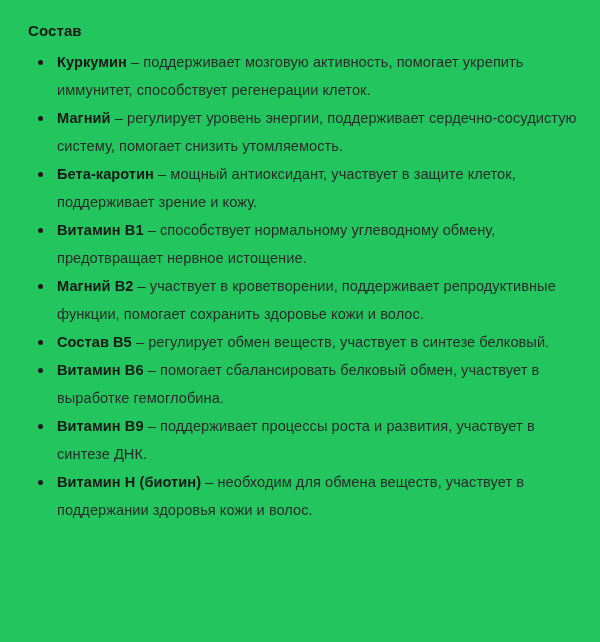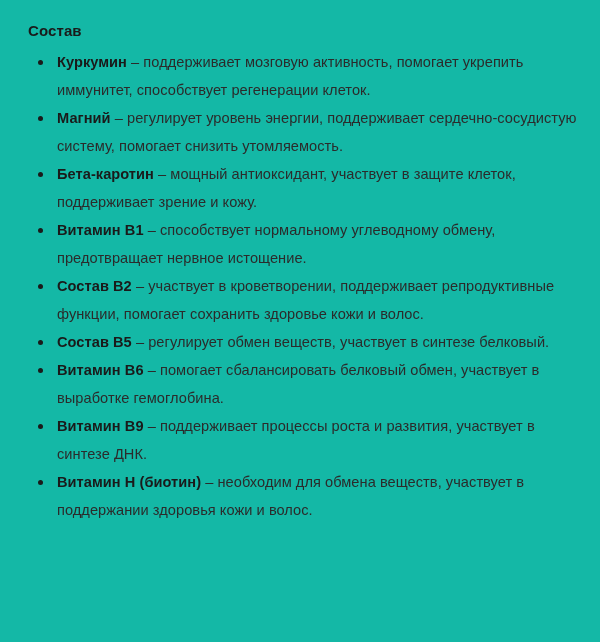--- a/index.html
+++ b/index.html
@@ -12,21 +12,21 @@
     height: 642px;
     overflow: hidden;
     font-family: "Liberation Sans", sans-serif;
     -webkit-font-smoothing: antialiased;
   }
 
   .page {
     position: relative;
     width: 600px;
     height: 642px;
-    background: #14b8a6;
+    background: #22c55e;
     box-sizing: border-box;
     padding: 20px 22px 0 28px;
   }
 
   .section-heading {
     font-size: 15px;
     font-weight: bold;
     color: #1a1a1a;
     line-height: 22px;
     letter-spacing: 0.1px;
@@ -79,20 +79,20 @@
 <div class="page">
 
   <h2 class="section-heading">Состав</h2>
 
   <ul class="ingredient-list">
 
   <li class="ingredient-item"><span class="bullet-dot"></span><span class="term">Куркумин</span> <span class="dash">–</span> <span class="desc">поддерживает мозговую активность, помогает укрепить иммунитет, способствует регенерации клеток.</span></li>
       <li class="ingredient-item"><span class="bullet-dot"></span><span class="term">Магний</span> <span class="dash">–</span> <span class="desc">регулирует уровень энергии, поддерживает сердечно-сосудистую систему, помогает снизить утомляемость.</span></li>
       <li class="ingredient-item"><span class="bullet-dot"></span><span class="term">Бета-каротин</span> <span class="dash">–</span> <span class="desc">мощный антиоксидант, участвует в защите клеток, поддерживает зрение и кожу.</span></li>
       <li class="ingredient-item"><span class="bullet-dot"></span><span class="term">Витамин B1</span> <span class="dash">–</span> <span class="desc">способствует нормальному углеводному обмену, предотвращает нервное истощение.</span></li>
-      <li class="ingredient-item"><span class="bullet-dot"></span><span class="term">Состав B2</span> <span class="dash">–</span> <span class="desc">участвует в кроветворении, поддерживает репродуктивные функции, помогает сохранить здоровье кожи и волос.</span></li>
+      <li class="ingredient-item"><span class="bullet-dot"></span><span class="term">Магний B2</span> <span class="dash">–</span> <span class="desc">участвует в кроветворении, поддерживает репродуктивные функции, помогает сохранить здоровье кожи и волос.</span></li>
       <li class="ingredient-item"><span class="bullet-dot"></span><span class="term">Состав B5</span> <span class="dash">–</span> <span class="desc">регулирует обмен веществ, участвует в синтезе белковый.</span></li>
       <li class="ingredient-item"><span class="bullet-dot"></span><span class="term">Витамин B6</span> <span class="dash">–</span> <span class="desc">помогает сбалансировать белковый обмен, участвует в выработке гемоглобина.</span></li>
       <li class="ingredient-item"><span class="bullet-dot"></span><span class="term">Витамин B9</span> <span class="dash">–</span> <span class="desc">поддерживает процессы роста и развития, участвует в синтезе ДНК.</span></li>
       <li class="ingredient-item"><span class="bullet-dot"></span><span class="term">Витамин Н (биотин)</span> <span class="dash">–</span> <span class="desc">необходим для обмена веществ, участвует в поддержании здоровья кожи и волос.</span></li>
     </ul>
 
 </div>
 
 </body></html>

